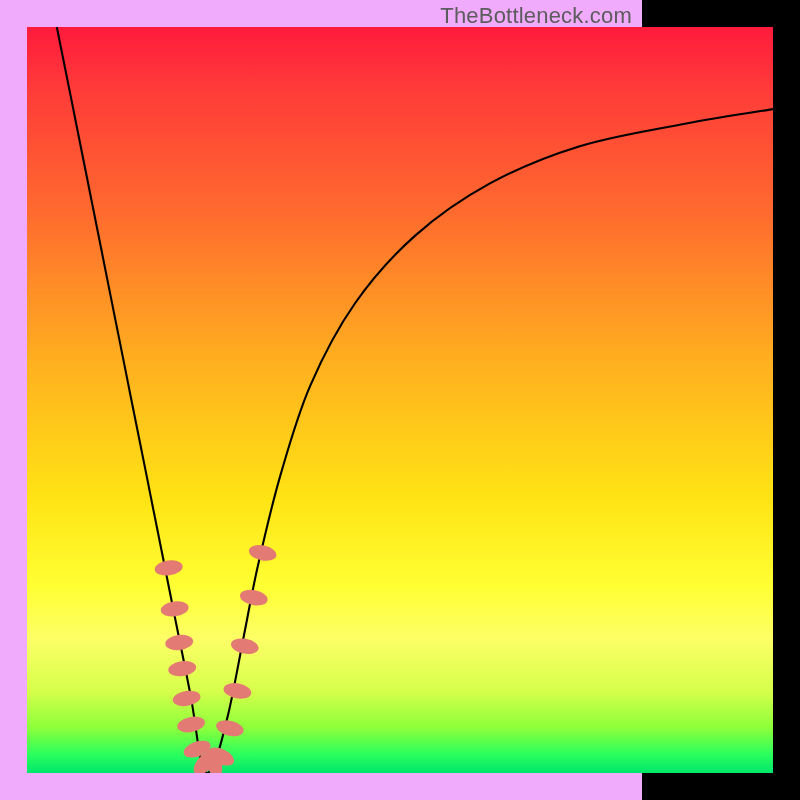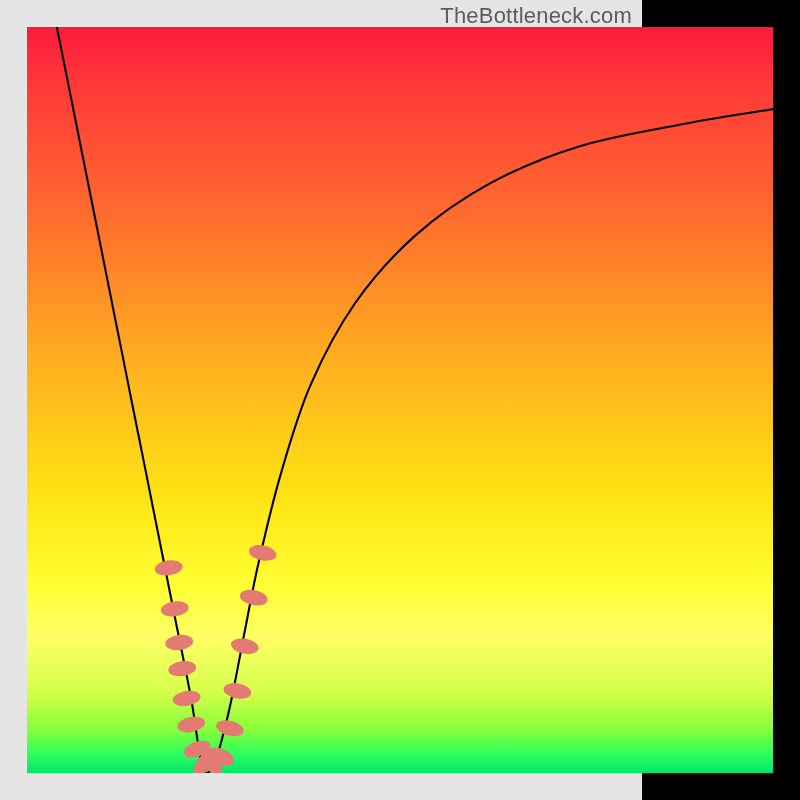--- a/index.html
+++ b/index.html
@@ -10,21 +10,21 @@
     overflow: hidden;
     background: #000;
     font-family: Arial, Helvetica, sans-serif;
   }
   .frame {
     position: absolute;
     top: 0;
     left: 0;
     width: 642px;
     height: 800px;
-    background: #e5e5e5;
+    background: #f0abfc;
   }
   .plot-area {
     position: absolute;
     top: 27px;
     left: 27px;
     width: 746px;
     height: 746px;
     
     background: linear-gradient(
       to bottom,

